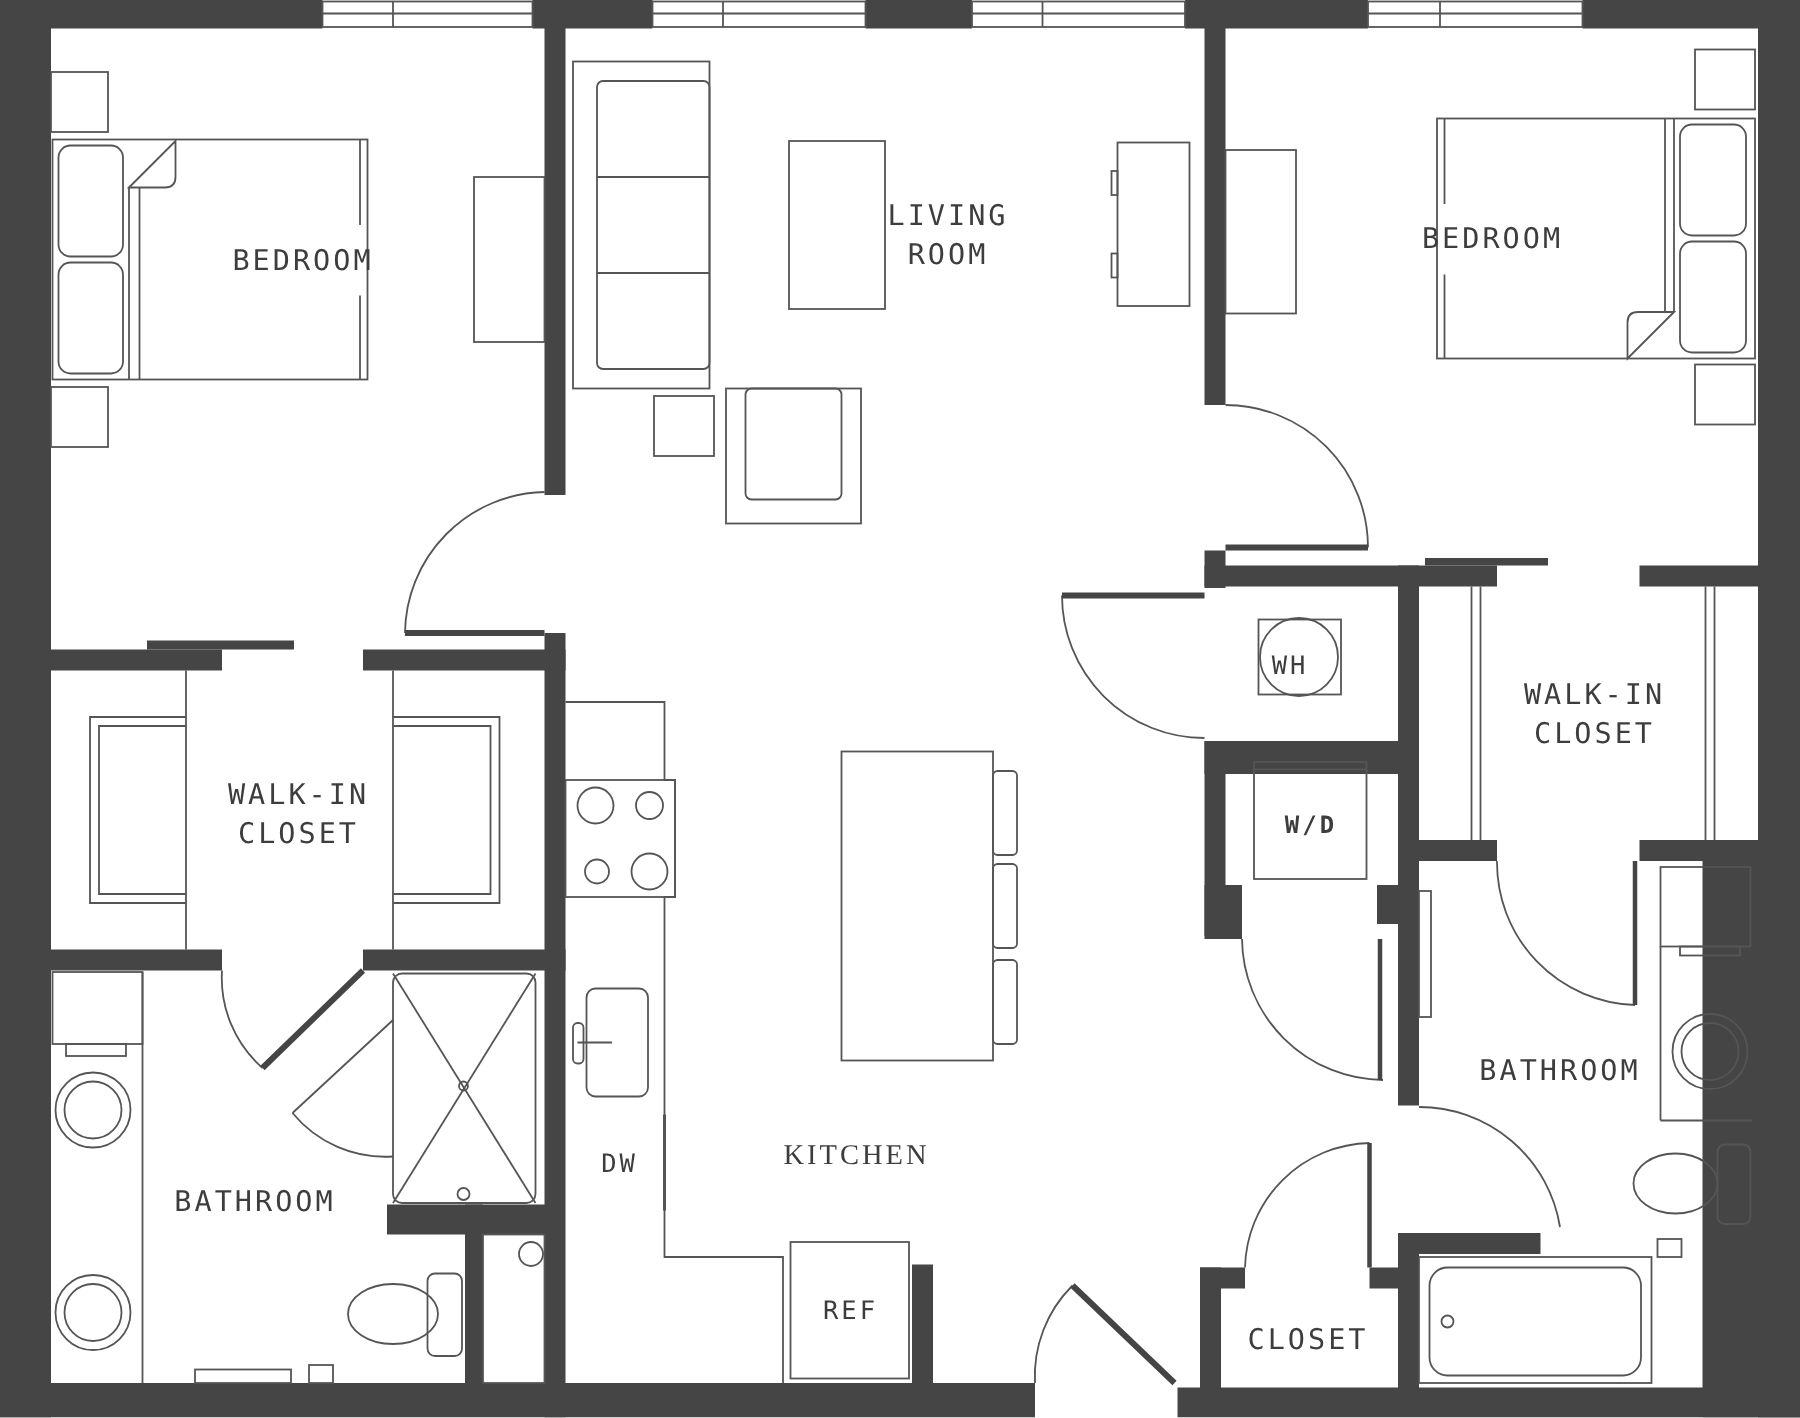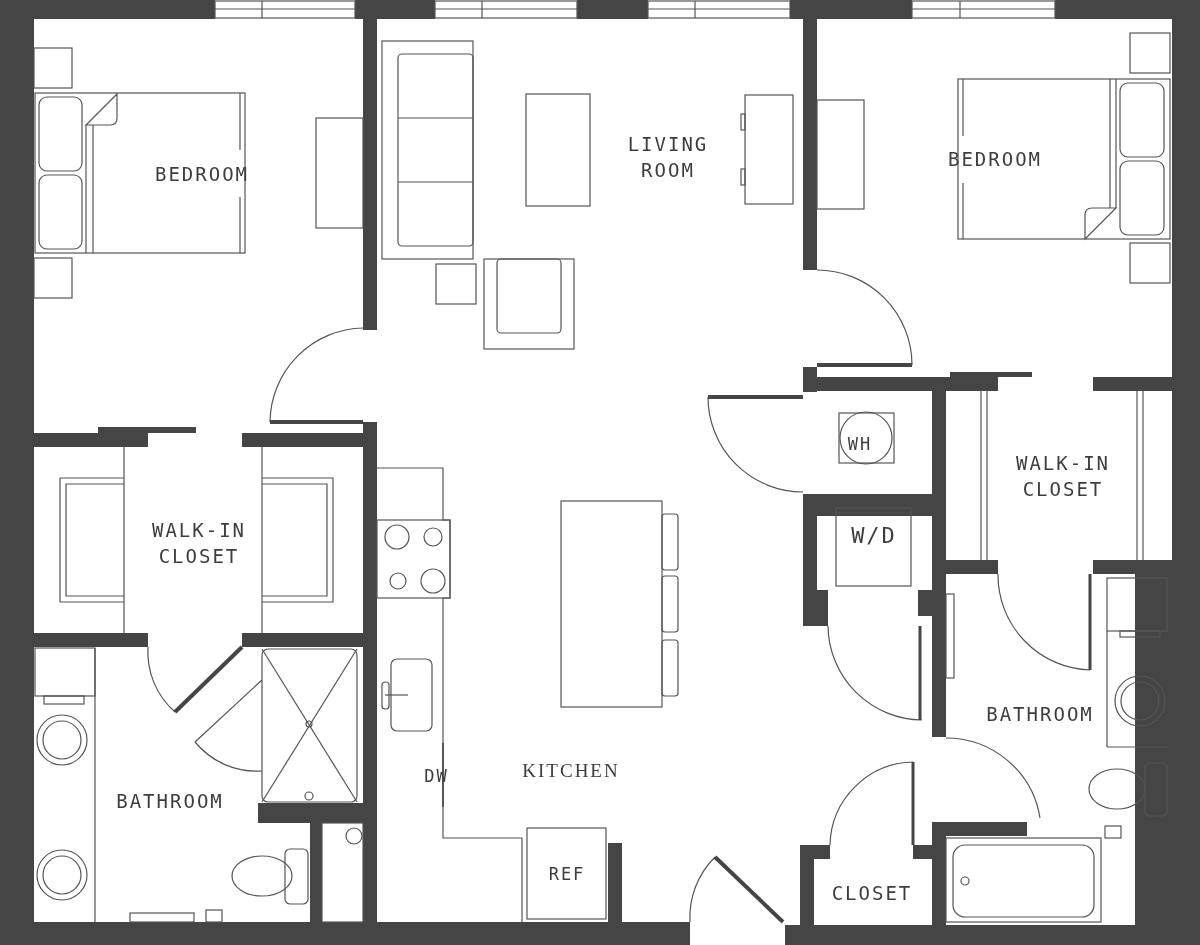--- a/index.html
+++ b/index.html
@@ -205,24 +205,24 @@
     <line x1="1090" y1="574" x2="1090" y2="670" stroke="#454545" stroke-width="3"></line>
     <path d="M946 738 A95 95 0 0 1 1040 818"></path>
     <path d="M830 845 A85 85 0 0 1 913 762"></path>
     <line x1="913" y1="762" x2="913" y2="845" stroke="#454545" stroke-width="3"></line>
     <path d="M690 922 A85 85 0 0 1 715 857"></path>
     <line x1="715" y1="857" x2="783" y2="922" stroke="#454545" stroke-width="4"></line>
   </g>
 </svg>
 
 <div class="label" style="left:202px;top:174px;">BEDROOM</div>
-<div class="label" style="left:668px;top:157px;"><span>LIVING</span><span>ROOM</span></div>
+<div class="label" style="left:632px;top:157px;"><span>LIVING</span><span>ROOM</span></div>
 <div class="label" style="left:995px;top:159px;">BEDROOM</div>
 <div class="label" style="left:199px;top:543px;"><span>WALK-IN</span><span>CLOSET</span></div>
 <div class="label" style="left:860px;top:444px;font-size:17px;">WH</div>
 <div class="label" style="left:1063px;top:476px;"><span>WALK-IN</span><span>CLOSET</span></div>
-<div class="label" style="left:874px;top:536px;font-size:22px;">W/D</div>
+<div class="label" style="left:874px;top:550px;font-size:16px;font-weight:bold;">W/D</div>
 <div class="label" style="left:1040px;top:714px;">BATHROOM</div>
 <div class="label" style="left:571px;top:771px;font-family:Liberation Serif, serif;">KITCHEN</div>
-<div class="label" style="left:413px;top:776px;font-size:17px;padding-left:47px;">DW</div>
+<div class="label" style="left:413px;top:776px;font-size:17px;">DW</div>
 <div class="label" style="left:170px;top:801px;">BATHROOM</div>
 <div class="label" style="left:567px;top:874px;font-size:17px;">REF</div>
 <div class="label" style="left:872px;top:893px;">CLOSET</div>
 
 </body></html>

